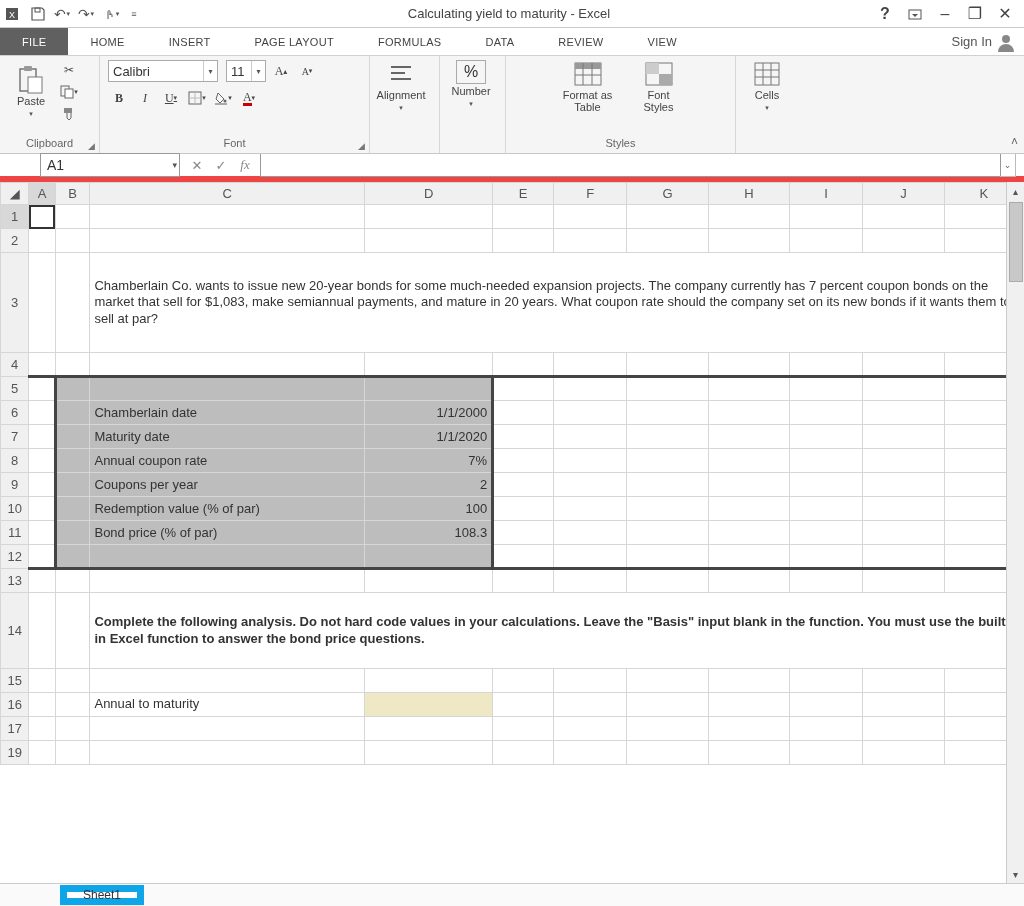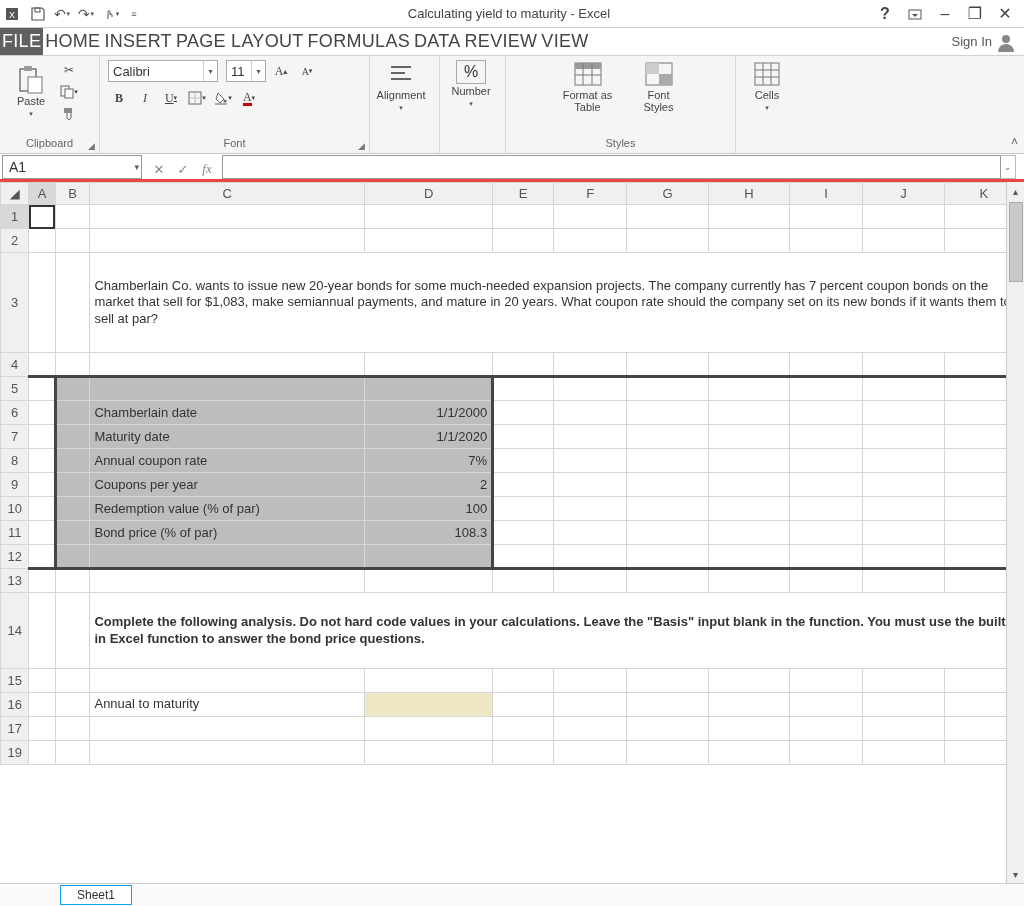--- a/index.html
+++ b/index.html
@@ -8,40 +8,40 @@
   
   .titlebar { height:28px; background:#fff; border-bottom:1px solid #ccc; display:flex; align-items:center; }
   .titlebar .qat { display:flex; align-items:center; gap:4px; padding-left:4px; }
   .qat-btn { width:20px; height:20px; display:flex; align-items:center; justify-content:center; color:#555; font-size:14px; }
   .titlebar .title { flex:1; text-align:center; font-size:13px; color:#444; }
   .titlebar .win-ctrl { display:flex; gap:8px; padding-right:8px; align-items:center; }
   .win-btn { width:22px; height:22px; display:flex; align-items:center; justify-content:center; font-size:16px; color:#444; }
 
   
   .ribbon-tabs { height:28px; display:flex; align-items:stretch; background:#fff; border-bottom:1px solid #d0d0d0; }
-  .ribbon-tab { padding:0 2px; display:flex; align-items:center; font-size:18px; color:#444; text-transform:uppercase; letter-spacing:0.3px; }
+  .ribbon-tab { padding:0 22px; display:flex; align-items:center; font-size:11px; color:#444; text-transform:uppercase; letter-spacing:0.3px; }
   .ribbon-tab.active { background:#606060; color:#fff; }
   .signin { margin-left:auto; padding:0 8px; display:flex; align-items:center; gap:4px; font-size:13px; color:#555; }
 
   
   .ribbon { height:98px; background:#f5f5f5; border-bottom:1px solid #c8c8c8; display:flex; position:relative; }
   .ribbon-group { display:flex; flex-direction:column; border-right:1px solid #d8d8d8; padding:4px 8px 2px 8px; }
   .ribbon-group .label { text-align:center; font-size:11px; color:#666; margin-top:auto; padding-bottom:2px; }
   .ribbon-row { display:flex; align-items:center; gap:4px; }
   .big-btn { display:flex; flex-direction:column; align-items:center; gap:2px; width:46px; }
   .big-btn .icon { width:28px; height:28px; display:flex; align-items:center; justify-content:center; font-size:18px; }
   .big-btn .cap { font-size:11px; color:#444; text-align:center; line-height:1.05; }
   .small-btn { width:22px; height:20px; display:flex; align-items:center; justify-content:center; font-size:12px; color:#444; border:1px solid transparent; }
   .font-name { width:110px; height:22px; border:1px solid #aaa; background:#fff; font-size:13px; padding-left:4px; display:flex; align-items:center; position:relative; }
   .font-size { width:40px; height:22px; border:1px solid #aaa; background:#fff; font-size:13px; padding-left:4px; display:flex; align-items:center; margin-left:4px; }
   .drop-caret { width:14px; height:100%; border-left:1px solid #ccc; margin-left:auto; display:flex; align-items:center; justify-content:center; font-size:8px; color:#555;}
   .ribbon-collapse { position:absolute; right:6px; bottom:4px; font-size:12px; color:#666; }
 
   
-  .fbar { height:28px; display:flex; align-items:flex-end; border-bottom:3px solid #ef4444; background:#fff; }
+  .fbar { height:28px; display:flex; align-items:center; border-bottom:6px solid #ef4444; background:#fff;padding-left:38px; }
   .namebox { width:140px; height:24px; margin:0 2px; border:1px solid #999; display:flex; align-items:center; padding-left:6px; font-size:14px; position:relative; }
   .namebox .drop { position:absolute; right:2px; font-size:9px; color:#555;}
   .fx-btns { display:flex; gap:2px; padding:0 4px; }
   .fx-btn { width:22px; height:20px; display:flex; align-items:center; justify-content:center; color:#888; font-size:13px; }
   .formula-input { flex:1; height:24px; border:1px solid #999; margin-right:8px; background:#fff; }
   .fbar-drop { width:16px; height:24px; border:1px solid #bbb; border-left:none; margin-left:-9px; margin-right:8px; display:flex; align-items:center; justify-content:center; font-size:9px; color:#666;}
 
   
   .grid-wrap { position:relative; height:calc(906px - 28px - 28px - 98px - 28px - 22px); overflow:hidden; border-bottom:1px solid #ccc; }
   table.sheet { border-collapse:collapse; table-layout:fixed; width:1024px; }
@@ -64,21 +64,21 @@
   .thick-border-top td { border-top:3px solid #444; }
   .thick-border-bottom td { border-bottom:3px solid #444; }
   .thick-border-left { border-left:3px solid #444 !important; }
   .thick-border-right { border-right:3px solid #444 !important; }
 
   .vscroll { position:absolute; right:0; top:0; width:18px; bottom:0; background:#f0f0f0; border-left:1px solid #ccc; display:flex; flex-direction:column; align-items:center; }
   .vscroll .arrow { height:18px; display:flex; align-items:center; justify-content:center; width:100%; font-size:10px; color:#555; }
   .vscroll .thumb { width:14px; height:80px; background:#c8c8c8; margin-top:2px; border:1px solid #aaa;}
 
   .bottombar { height:22px; background:#fafafa; display:flex; align-items:center; }
-  .sheet-tab { height:20px; padding:0 16px; display:flex; align-items:center; border:1px solid #0ea5e9; background:#fff; font-size:12px; margin-left:60px;}
+  .sheet-tab { height:20px; padding:0 16px; display:flex; align-items:center; border:7px solid #0ea5e9; background:#fff; font-size:12px; margin-left:60px;}
 
   .dlg-launch { font-size:9px; color:#777; position:absolute; right:4px; bottom:2px; }
   .group-rel { position:relative; }
 
   svg { display:block; }
 </style>
 </head>
 <body>
 
 <div class="titlebar">

